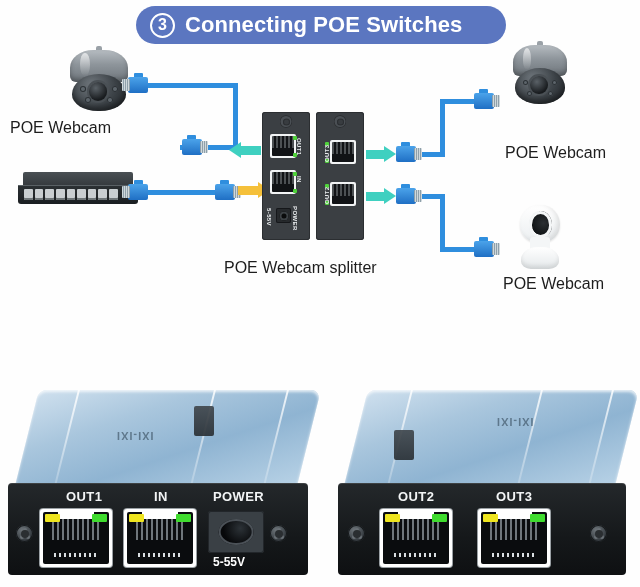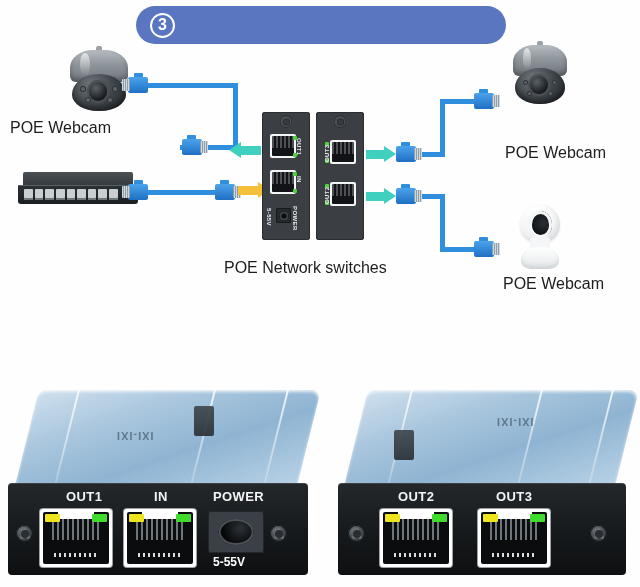--- a/index.html
+++ b/index.html
@@ -283,20 +283,21 @@
     background: radial-gradient(ellipse at center, rgba(0,0,0,.22) 0%, rgba(0,0,0,0) 72%);
   }
 </style>
 </head>
 <body>
 
 <div id="page">
 
   <div class="banner">
     <div class="step-circle">3</div>
+    <div class="banner-title">Connecting POE Switches</div>
   </div>
 
   <div class="dome" style="left:70px; top:50px; width:58px; height:62px;">
     <div class="stem"></div>
     <div class="cap"></div>
     <div class="ball"></div>
     <div class="lens"></div>
     <div class="ir" style="left:18%; top:58%;"></div>
     <div class="ir" style="left:72%; top:58%;"></div>
     <div class="ir" style="left:26%; top:76%;"></div>
@@ -392,21 +393,21 @@
     <div class="vlabel" style="left:8px; top:50px; transform: rotate(-90deg);">OUT3</div>
 
     <div class="dport" style="left:14px; top:70px;">
       <div class="jack"></div>
     </div>
     <div class="dled g" style="left:9px; top:72px;"></div>
     <div class="dled g" style="left:9px; top:89px;"></div>
     <div class="vlabel" style="left:8px; top:92px; transform: rotate(-90deg);">OUT2</div>
   </div>
 
-  <div class="caption cap-splitter">POE Network switches</div>
+  <div class="caption cap-splitter">POE Webcam splitter</div>
 
   <div style="position:absolute; left:366px; top:146px; width:30px; height:16px;">
     <div style="position:absolute; left:0; top:4px; width:20px; height:9px; background:#3fd0c0;"></div>
     <div style="position:absolute; right:0; top:0; width:0; height:0;
                 border-top:8px solid transparent; border-bottom:8px solid transparent;
                 border-left:12px solid #3fd0c0;"></div>
   </div>
   <div style="position:absolute; left:366px; top:188px; width:30px; height:16px;">
     <div style="position:absolute; left:0; top:4px; width:20px; height:9px; background:#3fd0c0;"></div>
     <div style="position:absolute; right:0; top:0; width:0; height:0;

